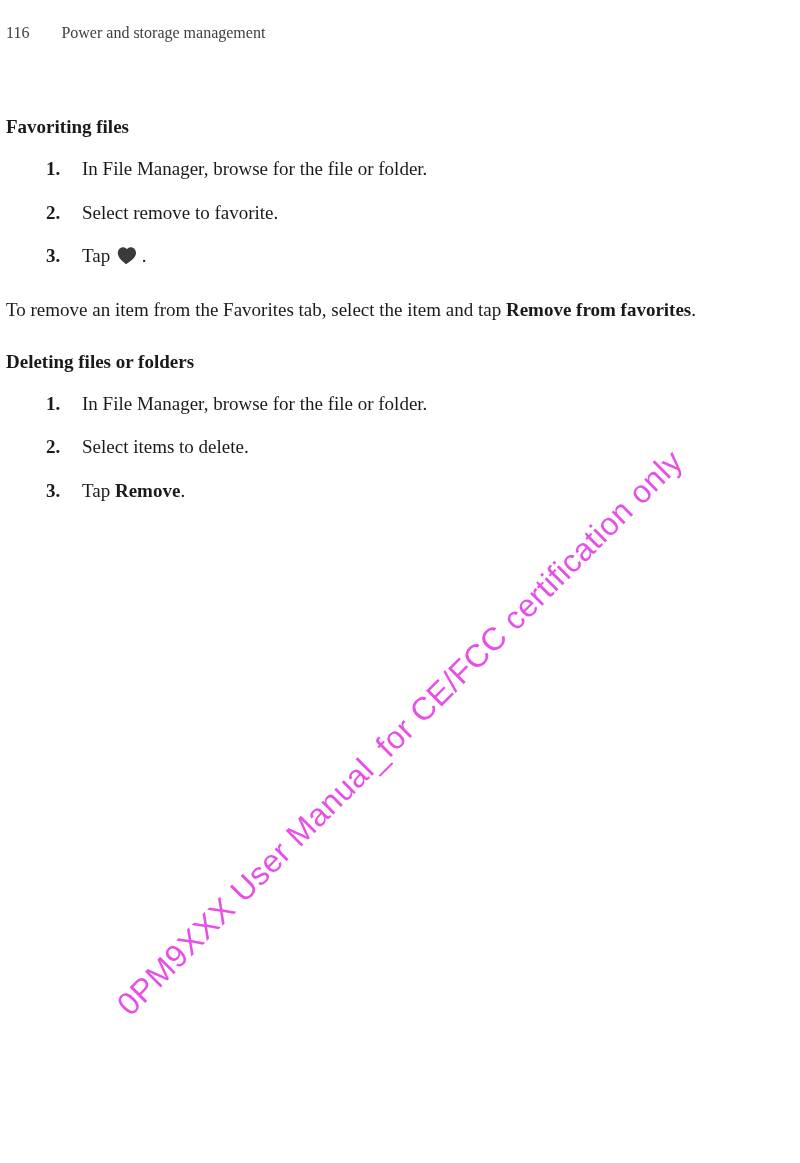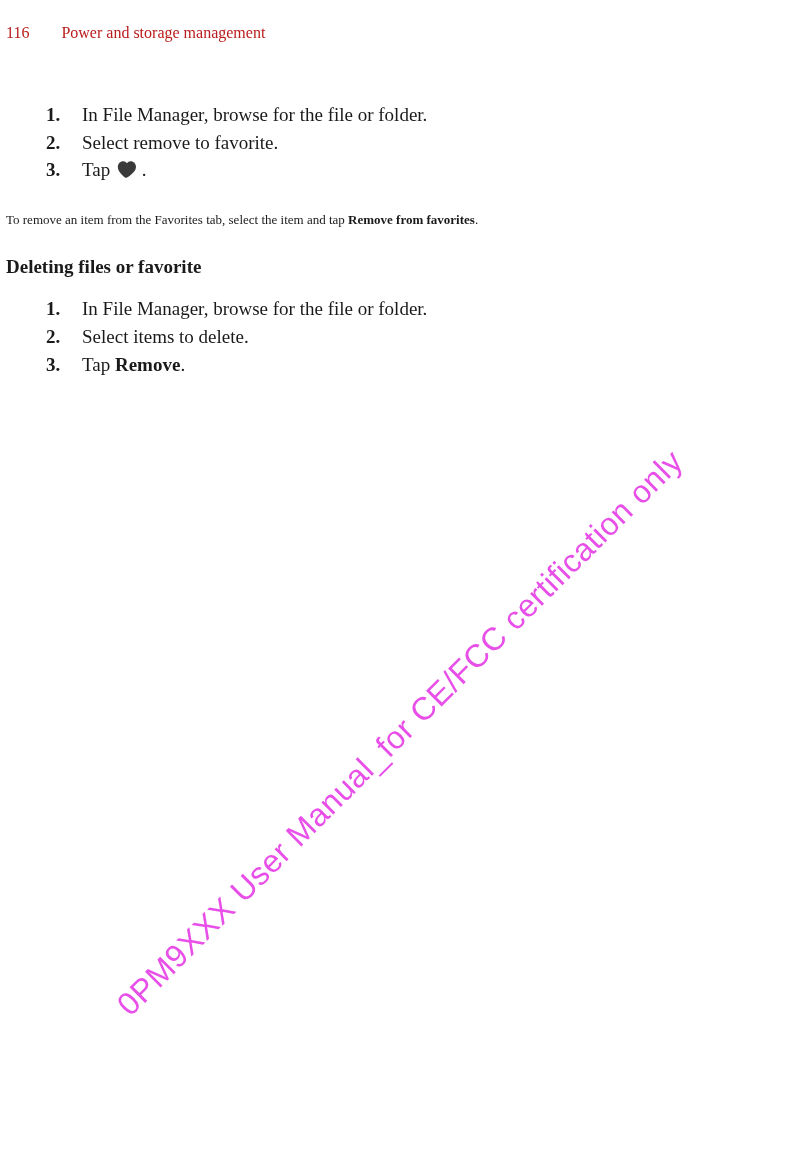--- a/index.html
+++ b/index.html
@@ -18,21 +18,21 @@
     width: 800px;
     height: 1163px;
     box-sizing: border-box;
   }
   .header-row {
     position: absolute;
     top: 24px;
     left: 6px;
     right: 0;
     font-size: 16px;
-    color: #b91c1c;
+    color: #404040;
   }
   .page-num {
     display: inline-block;
     margin-right: 28px;
   }
   .header-title {
     display: inline-block;
   }
   .content {
     position: absolute;
@@ -48,32 +48,32 @@
   ol.steps {
     margin: 0 0 0 40px;
     padding: 0;
     list-style: none;
     counter-reset: step;
   }
   ol.steps > li {
     counter-increment: step;
     position: relative;
     padding-left: 36px;
-    margin: 2px 0;
+    margin: 18px 0;
     font-size: 19px;
     line-height: 1.35;
   }
   ol.steps > li::before {
     content: counter(step) ".";
     font-weight: bold;
     position: absolute;
     left: 0;
   }
   .para {
-    font-size: 13px;
+    font-size: 19px;
     line-height: 1.35;
     margin: 28px 0 28px 0;
   }
   .bold {
     font-weight: bold;
   }
   .heart-icon {
     display: inline-block;
     vertical-align: -3px;
     width: 22px;
@@ -99,39 +99,40 @@
 
 <div class="page">
 
   <div class="header-row">
     <span class="page-num">116</span>
     <span class="header-title">Power and storage management</span>
   </div>
 
   <div class="content">
 
+    <div class="section-title">Favoriting files</div>
     <ol class="steps">
       <li>
         <span>In File Manager, browse for the file or folder.</span>
       </li>
       <li>
         <span>Select remove to favorite.</span>
       </li>
       <li>
         <span>Tap </span><span class="heart-icon"><svg viewBox="0 0 24 22" width="22" height="20">
               <path d="M12 21s-9-5.7-9-12.2C3 5 5.7 2.5 8.8 2.5c1.9 0 3.3 1 4.2 2.3.9-1.3 2.3-2.3 4.2-2.3C20.3 2.5 23 5 23 8.8 23 15.3 12 21 12 21z" fill="#3a3a3a"></path>
             </svg></span><span> .</span>
       </li>
     </ol>
 
     <p class="para">
       <span>To remove an item from the Favorites tab, select the item and tap </span><span class="bold">Remove from favorites</span><span>.</span>
     </p>
 
-    <div class="section-title">Deleting files or favorite</div>
+    <div class="section-title">Deleting files or folders</div>
     <ol class="steps">
       <li>
         <span>In File Manager, browse for the file or folder.</span>
       </li>
       <li>
         <span>Select items to delete.</span>
       </li>
       <li>
         <span>Tap </span><span class="bold">Remove</span><span>.</span>
       </li>

